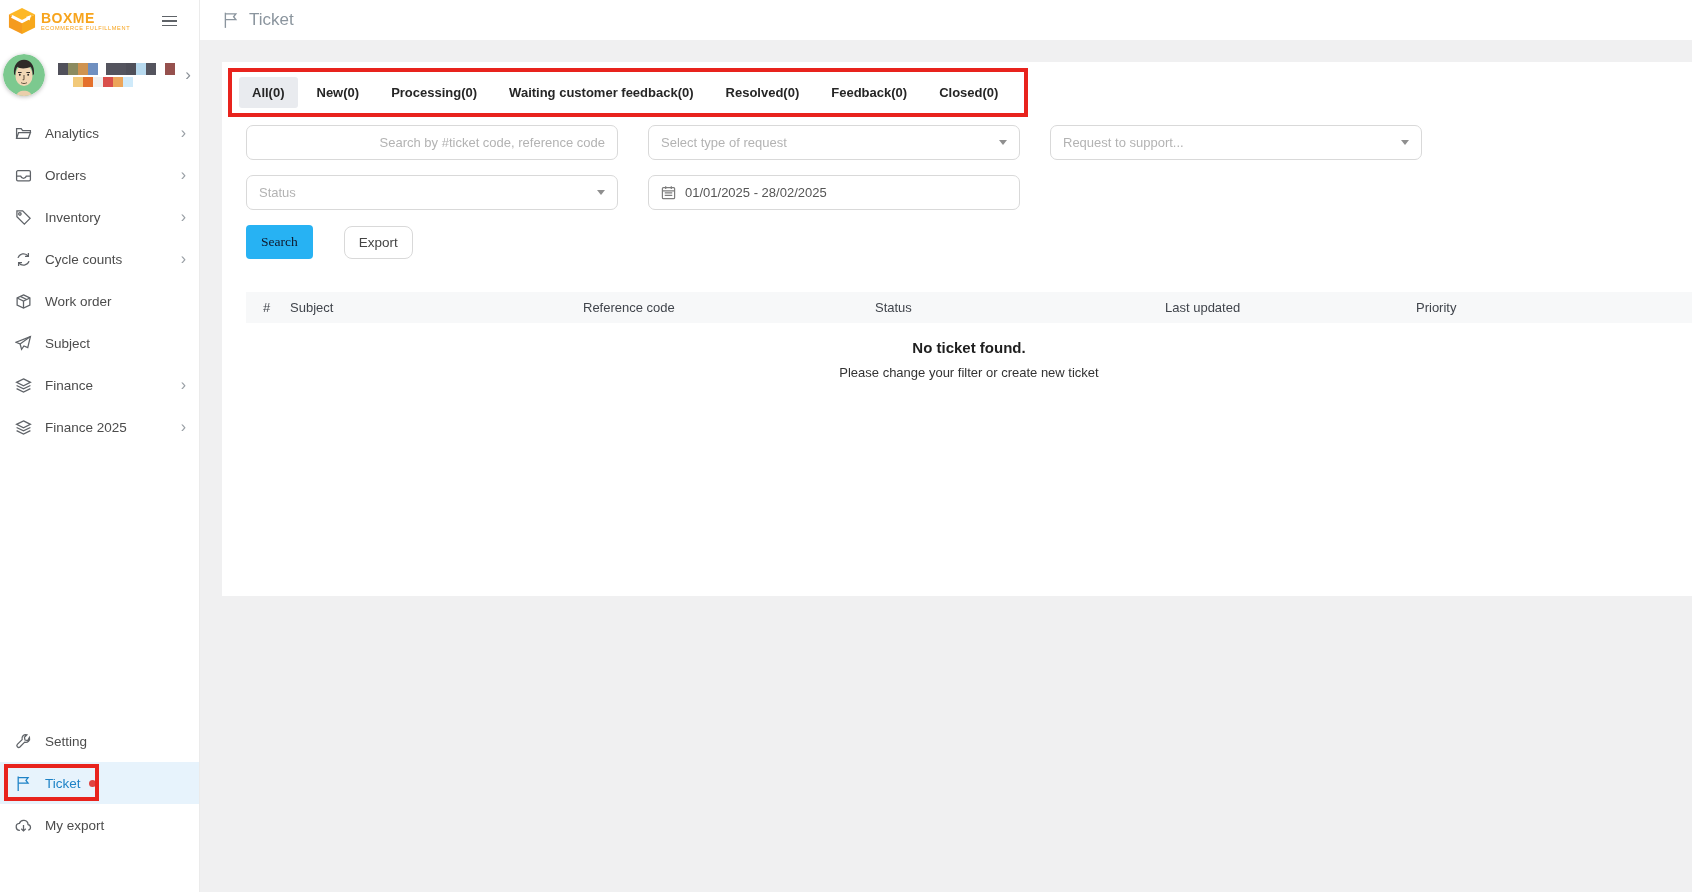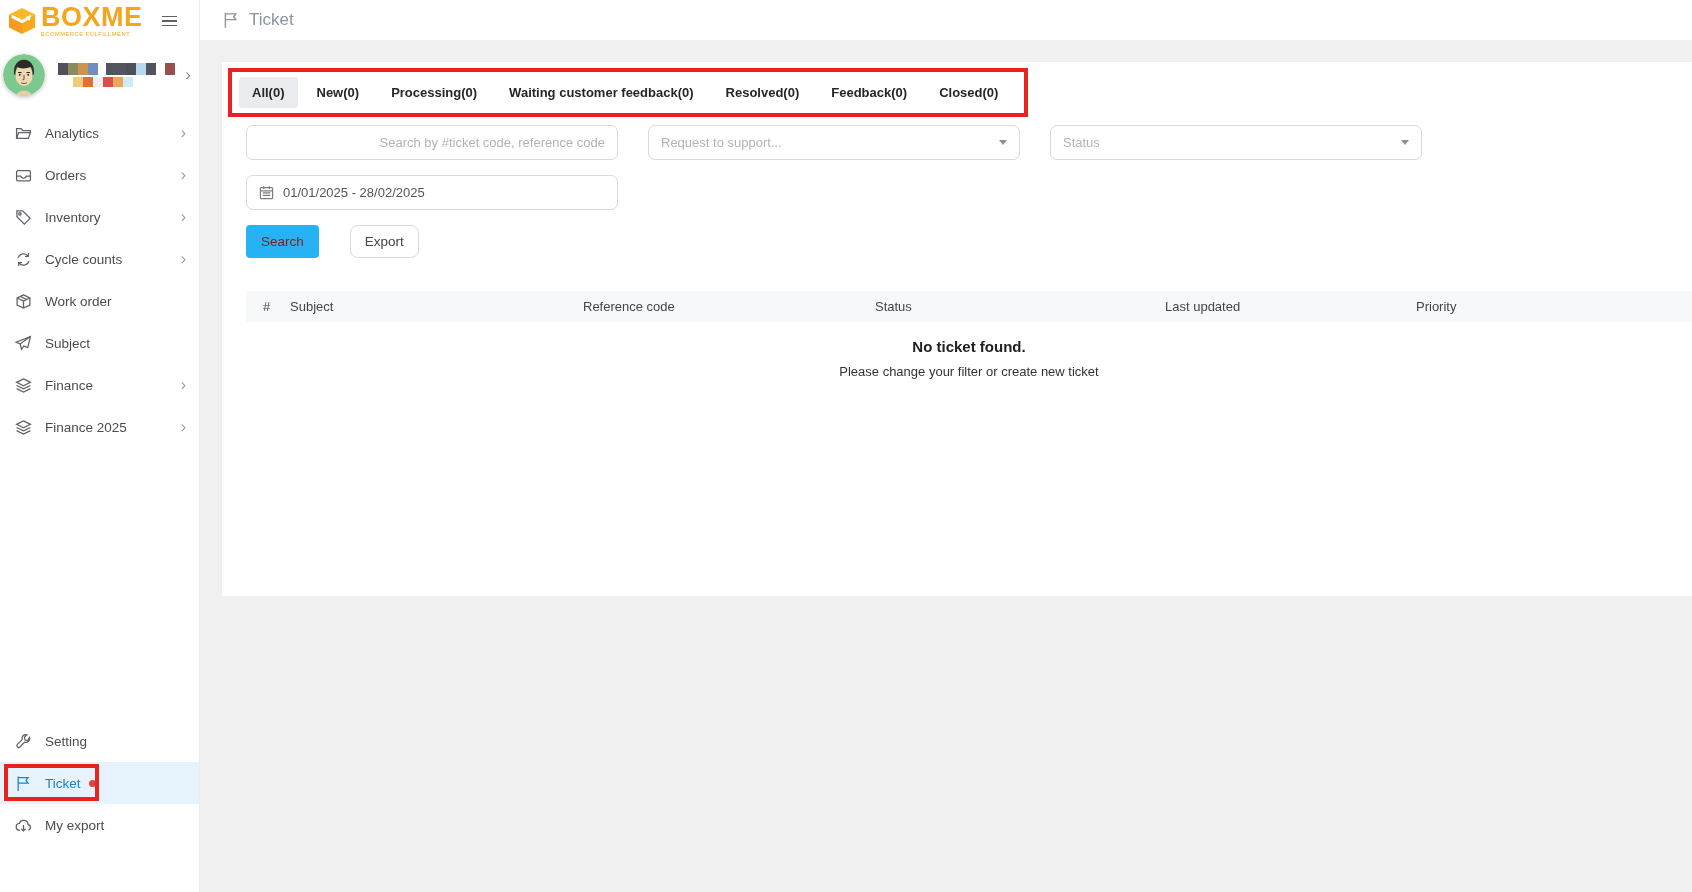--- a/index.html
+++ b/index.html
@@ -5,21 +5,21 @@
   * { box-sizing: border-box; margin: 0; padding: 0; }
   html,body { width:1692px; height:892px; }
   body { font-family:"Liberation Sans", sans-serif; overflow:hidden; background:#fff; }
   .app { display:flex; width:1692px; height:892px; }
 
   
   .sidebar { width:200px; min-width:200px; background:#fff; border-right:1px solid #ebebeb; display:flex; flex-direction:column; }
   .side-header { height:40px; display:flex; align-items:center; justify-content:space-between; padding:2px 22px 0 6px; }
   .logo { display:flex; align-items:center; gap:3px; cursor:pointer; }
   .logo-txt { display:flex; flex-direction:column; line-height:1; }
-  .logo-name { font-size:27px; font-weight:bold; color:#f7a41d; letter-spacing:.5px; }
+  .logo-name { font-size:14px; font-weight:bold; color:#f7a41d; letter-spacing:.5px; }
   .logo-tagline { font-size:5.6px; color:#f7a41d; letter-spacing:.62px; margin-top:1px; }
   .hamburger { display:flex; flex-direction:column; gap:3px; cursor:pointer; }
   .hamburger span { display:block; width:15px; height:1.6px; background:#5f6368; }
 
   .user-block { height:58px; display:flex; align-items:center; padding:0 8px 0 3px; margin-top:6px; cursor:pointer; }
   .avatar { width:42px; height:42px; border-radius:50%; box-shadow:0 1px 4px rgba(0,0,0,.25); flex:none; overflow:hidden; }
   .pixels { flex:1; margin-left:13px; }
   .pixel-row { display:flex; height:12px; }
   .pixel-row.r2 { height:10px; margin-top:2px; margin-left:15px; }
   .user-chevron { color:#8a9097; font-size:17px; margin-left:2px; }
@@ -53,21 +53,21 @@
   .field { width:372px; height:35px; border:1px solid #d9d9d9; border-radius:7px; background:#fff; font-size:13px; color:#555; display:flex; align-items:center; padding:0 12px;text-align:right; }
   input.field { outline:none; }
   input.field::placeholder { color:#b3b3b3; }
   .select-field { cursor:pointer; }
   .select-field .ph { color:#b3b3b3; }
   .caret { margin-left:auto; width:0; height:0; border-left:4.5px solid transparent; border-right:4.5px solid transparent; border-top:5.5px solid #8f8f8f; }
   .date-field { cursor:pointer; gap:9px; color:#555; }
   .cal-icon { width:15px; height:15px; color:#7d7d7d; }
 
   .actions { margin-top:15px; display:flex; align-items:center; }
-  .btn-search { background:#27b2f3; color:#7f1d1d; border:none; border-radius:4px; font-size:13.5px; padding:9px 15px; cursor:pointer; font-family:Liberation Sans, sans-serif; }
+  .btn-search { background:#27b2f3; color:#0f172a; border:none; border-radius:4px; font-size:13.5px; padding:9px 15px; cursor:pointer; font-family:Liberation Serif, serif; }
   .btn-export { margin-left:31px; background:#fff; border:1px solid #d9d9d9; border-radius:8px; color:#444; font-size:13.5px; padding:8px 14px; cursor:pointer; font-family:inherit; }
 
   .table-head { margin-top:33px; margin-left:18px; height:31px; background:#f7f8f9; display:grid; grid-template-columns:27px 293px 292px 290px 251px 1fr; align-items:center; padding-left:17px; font-size:13px; font-weight:500; color:#41454c; }
   .empty { margin-left:18px; text-align:center; margin-top:16px; }
   .empty-title { font-size:15px; font-weight:bold; color:#1f1f1f; }
   .empty-msg { font-size:13px; color:#333; margin-top:9px; }
 </style>
 </head>
 <body>
 
@@ -261,20 +261,24 @@
             <span class="tab">Resolved(0)</span>
             <span class="tab">Feedback(0)</span>
             <span class="tab">Closed(0)</span>
           </div>
         </div>
 
         <div class="inner">
           <div class="filters">
             <input class="field" type="text" placeholder="Search by #ticket code, reference code" style="">
             <div class="field select-field">
+              <span class="ph">Select type of request</span>
+              <span class="caret"></span>
+            </div>
+            <div class="field select-field">
               <span class="ph">Request to support...</span>
               <span class="caret"></span>
             </div>
             <div class="field select-field">
               <span class="ph">Status</span>
               <span class="caret"></span>
             </div>
             <div class="field date-field">
               <svg class="cal-icon" viewBox="0 0 16 16" fill="none" stroke="currentColor" stroke-width="1.3">
                   <rect x="1.5" y="2.8" width="13" height="11.7" rx="1"></rect>

